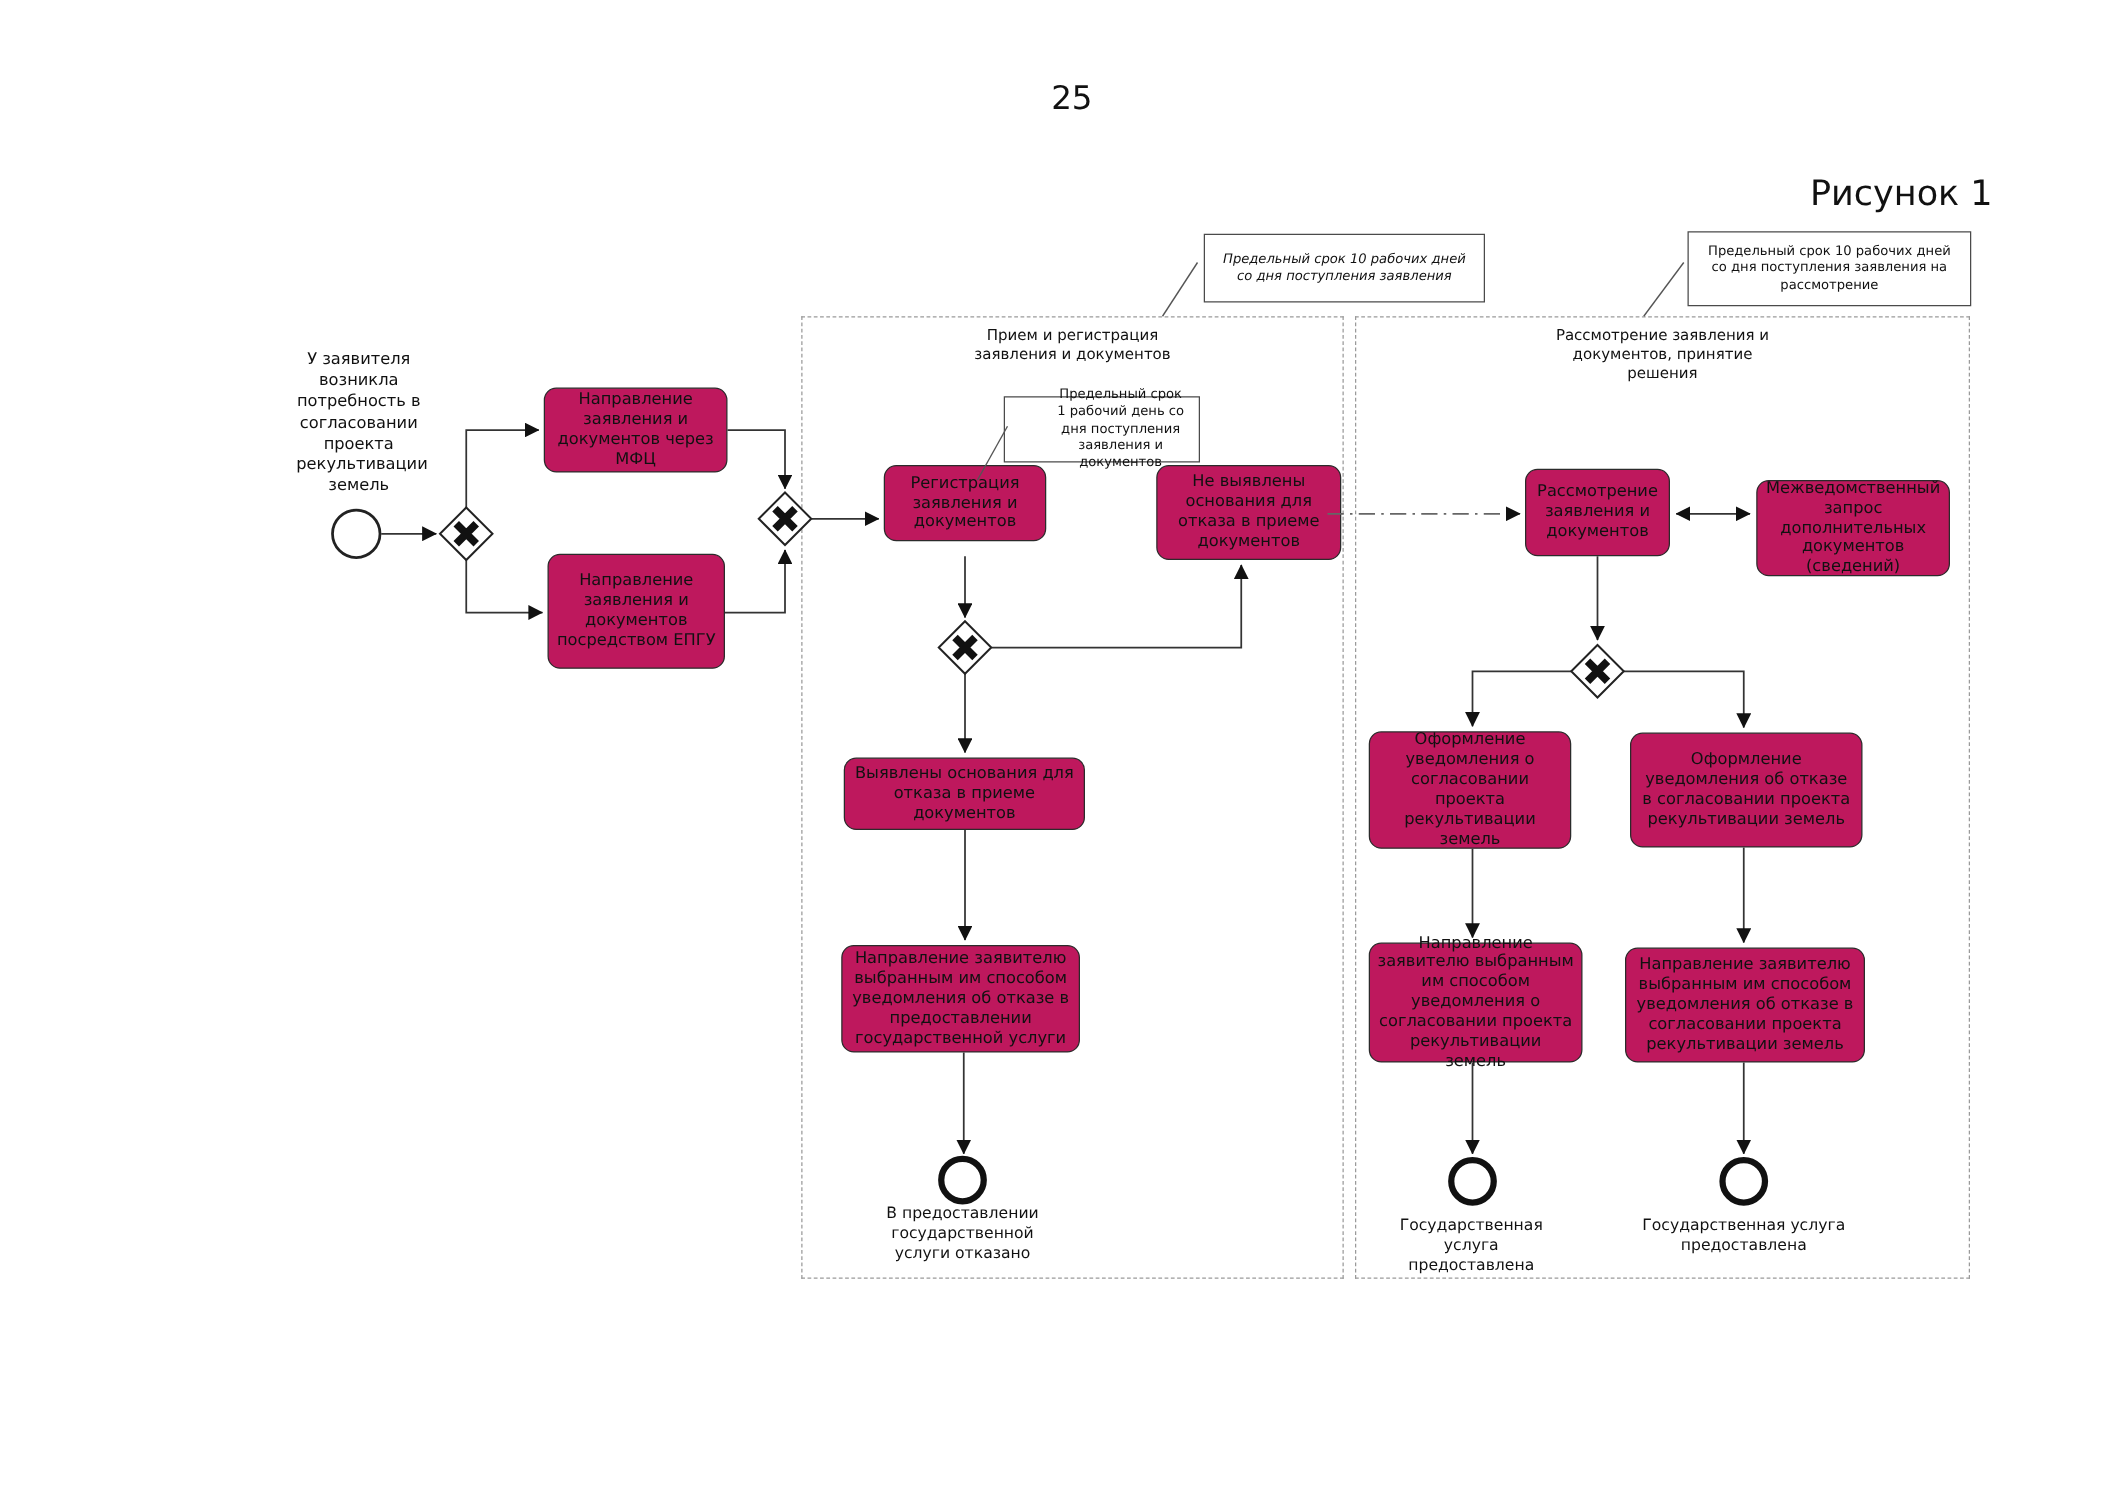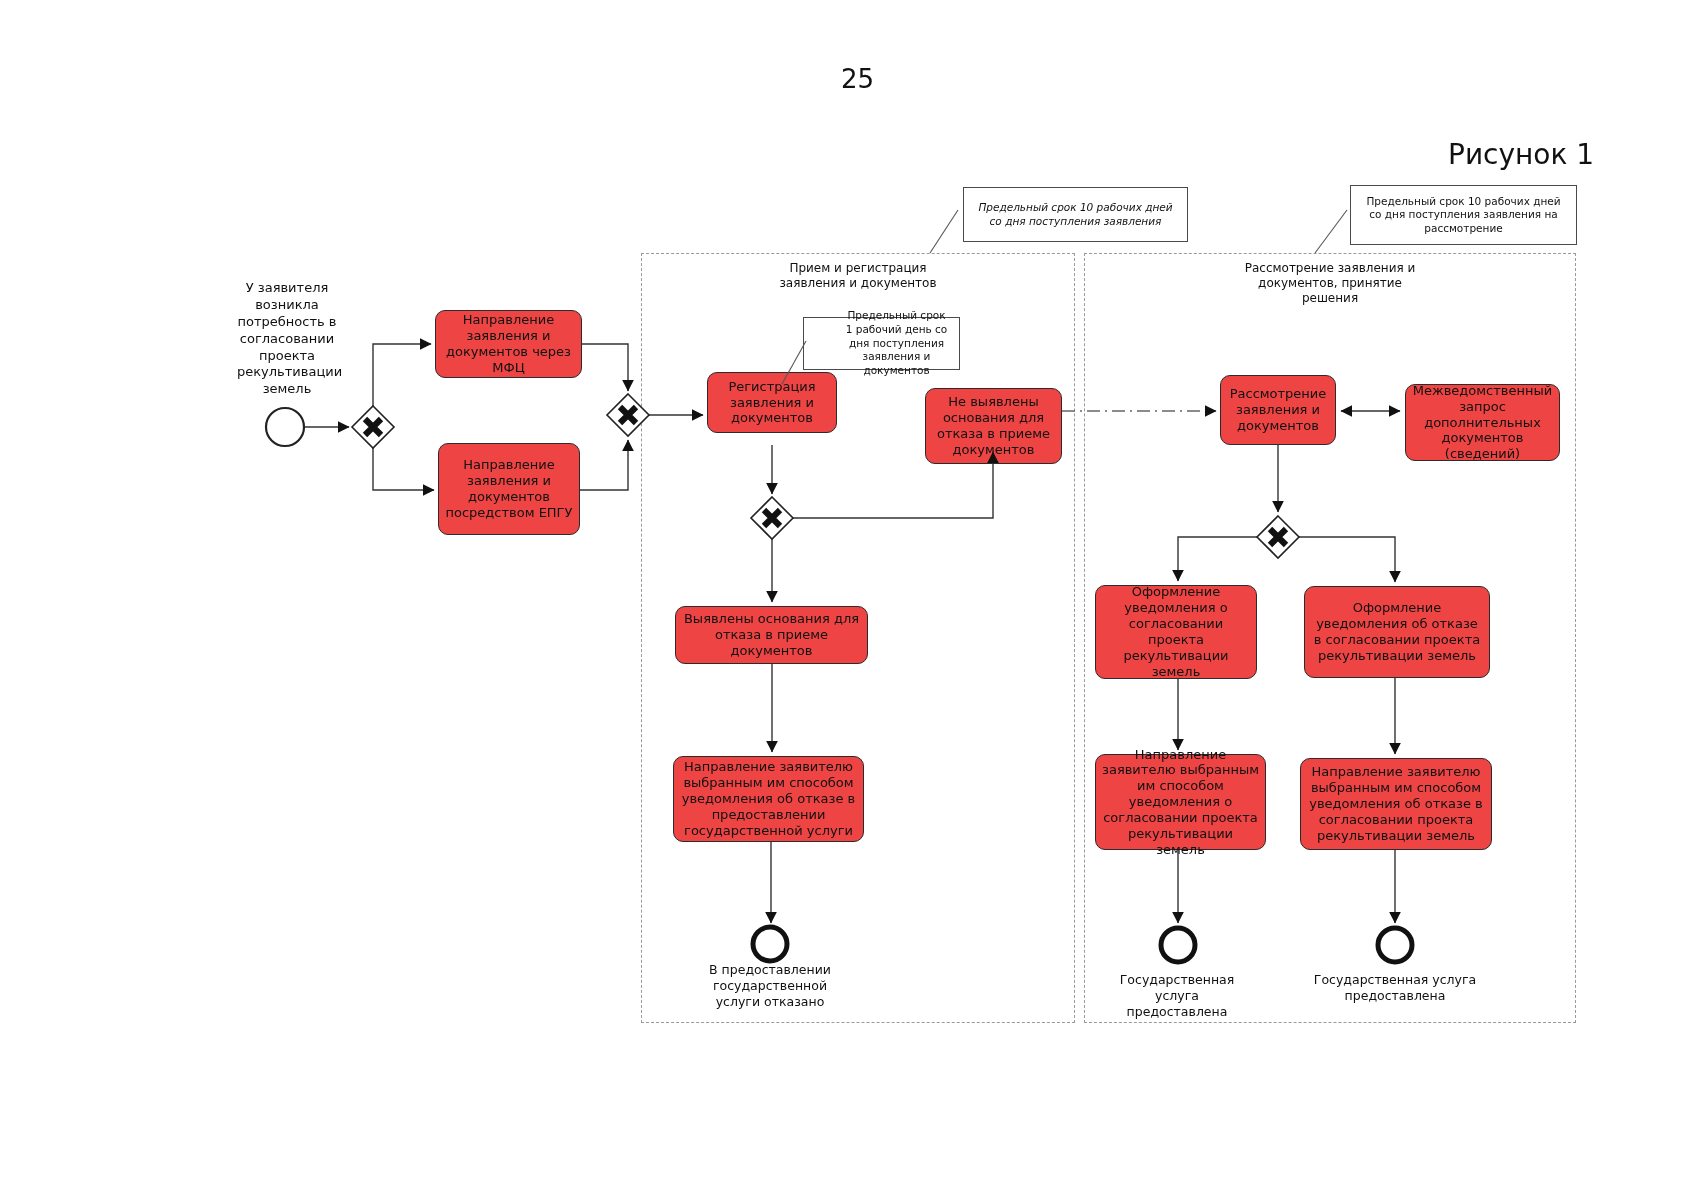--- a/index.html
+++ b/index.html
@@ -28,21 +28,21 @@
   .lane-reception{left:641px;top:253px;width:434px;height:770px;}
   .lane-review{left:1084px;top:253px;width:492px;height:770px;}
   .lane-title{
     position:absolute;top:7px;left:50%;transform:translateX(-50%);
     width:200px;text-align:center;font-size:12px;line-height:1.25;
   }
   .task{
     position:absolute;
     border:1.4px solid #2b2b2b;
     border-radius:10px;
-    background:#ef4444;
+    background:#be185d;
     box-sizing:border-box;
     display:flex;align-items:center;justify-content:center;
     text-align:center;
     font-size:13px;line-height:1.22;
     padding:3px 6px;
     z-index:3;
   }
   .note{
     position:absolute;
     border:1px solid #4a4a4a;
@@ -88,21 +88,21 @@
     <div class="lane-title">Рассмотрение заявления и документов, принятие решения</div>
   </div>
 
   <div class="note" style="left:963px;top:187px;width:225px;height:55px;font-style:italic;">Предельный срок 10 рабочих дней со дня поступления заявления</div>
   <div class="note" style="left:1350px;top:185px;width:227px;height:60px;">Предельный срок 10 рабочих дней со дня поступления заявления на рассмотрение</div>
   <div class="note" style="left:803px;top:317px;width:157px;height:53px;padding-left:40px;">Предельный срок 1 рабочий день со дня поступления заявления и документов</div>
 
   <div class="task" style="left:435px;top:310px;width:147px;height:68px;">Направление заявления и документов через МФЦ</div>
   <div class="task" style="left:438px;top:443px;width:142px;height:92px;">Направление заявления и документов посредством ЕПГУ</div>
   <div class="task" style="left:707px;top:372px;width:130px;height:61px;">Регистрация заявления и документов</div>
-  <div class="task" style="left:925px;top:388px;width:137px;height:76px;">Не выявлены основания для отказа в приеме документов</div>
+  <div class="task" style="left:925px;top:372px;width:148px;height:76px;">Не выявлены основания для отказа в приеме документов</div>
   <div class="task" style="left:675px;top:606px;width:193px;height:58px;">Выявлены основания для отказа в приеме документов</div>
   <div class="task" style="left:673px;top:756px;width:191px;height:86px;">Направление заявителю выбранным им способом уведомления об отказе в предоставлении государственной услуги</div>
   <div class="task" style="left:1220px;top:375px;width:116px;height:70px;">Рассмотрение заявления и документов</div>
   <div class="task" style="left:1405px;top:370px;width:155px;height:77px;margin-top:14px;">Межведомственный запрос дополнительных документов (сведений)</div>
   <div class="task" style="left:1095px;top:585px;width:162px;height:94px;">Оформление уведомления о согласовании проекта рекультивации земель</div>
   <div class="task" style="left:1304px;top:586px;width:186px;height:92px;">Оформление уведомления об отказе в согласовании проекта рекультивации земель</div>
   <div class="task" style="left:1095px;top:754px;width:171px;height:96px;">Направление заявителю выбранным им способом уведомления о согласовании проекта рекультивации земель</div>
   <div class="task" style="left:1300px;top:758px;width:192px;height:92px;">Направление заявителю выбранным им способом уведомления об отказе в согласовании проекта рекультивации земель</div>
 
   <div class="free-label" style="left:237px;top:280px;width:100px;">У заявителя возникла потребность в согласовании проекта рекультивации земель</div>

